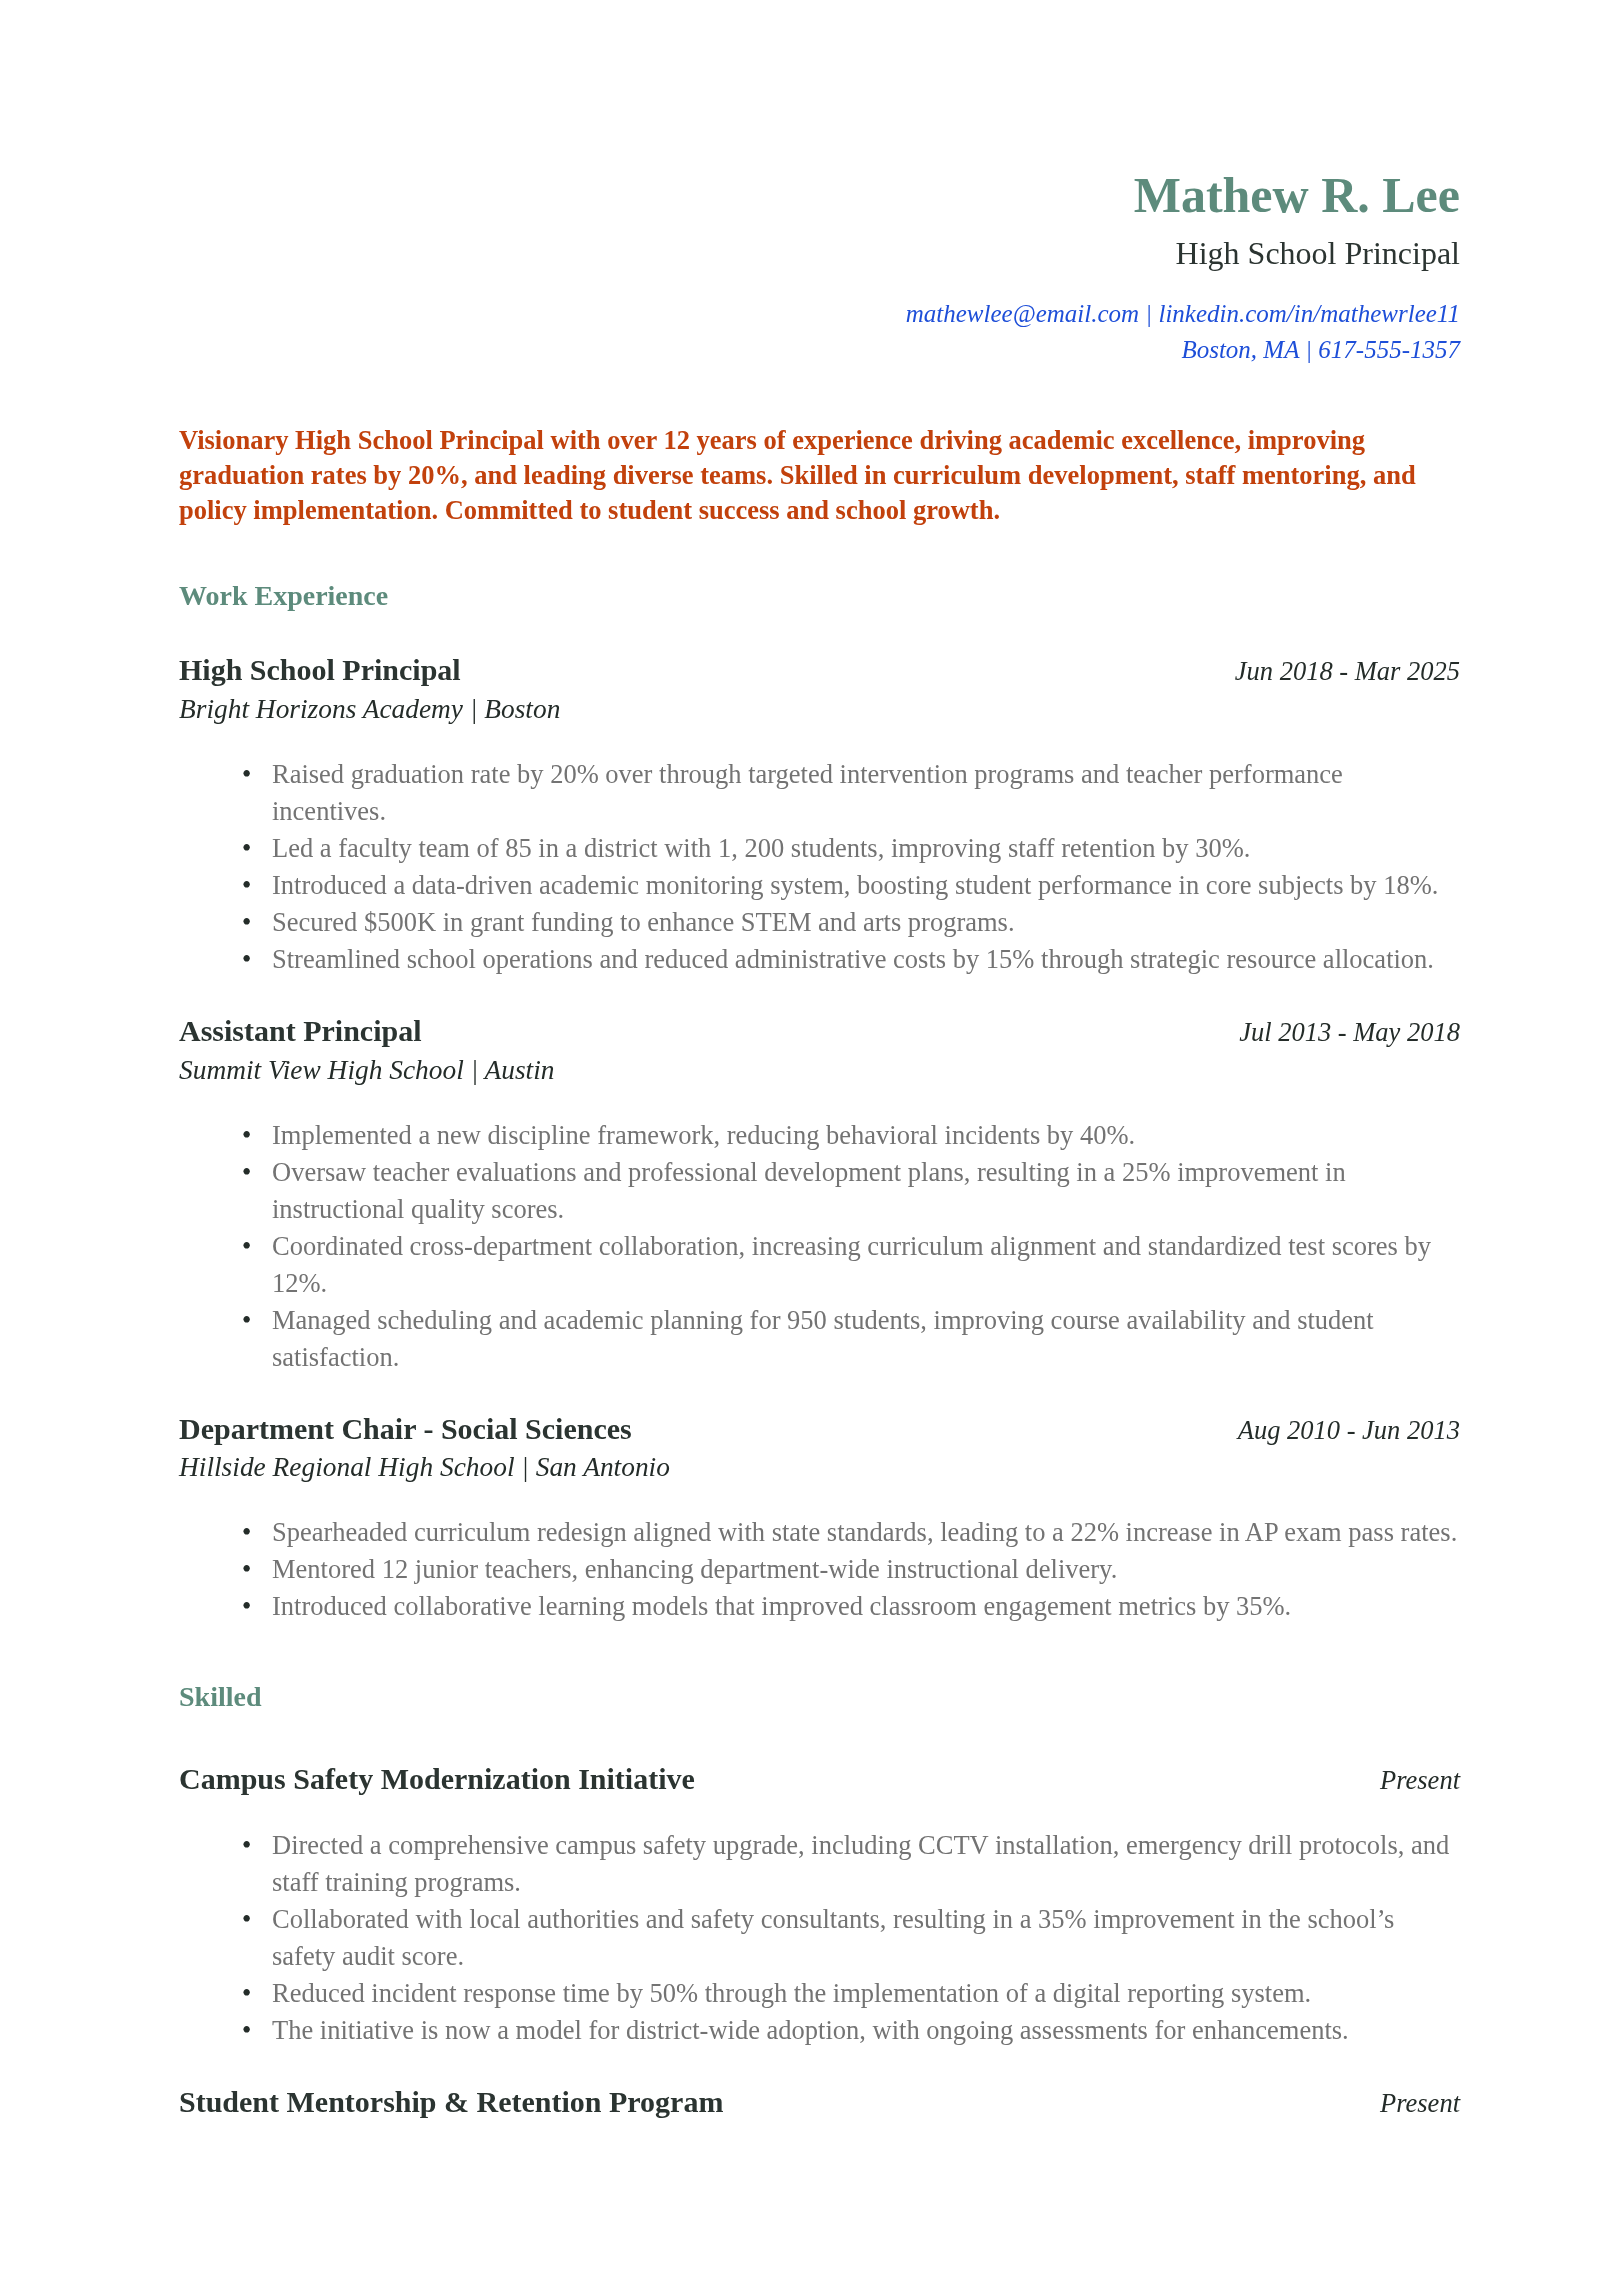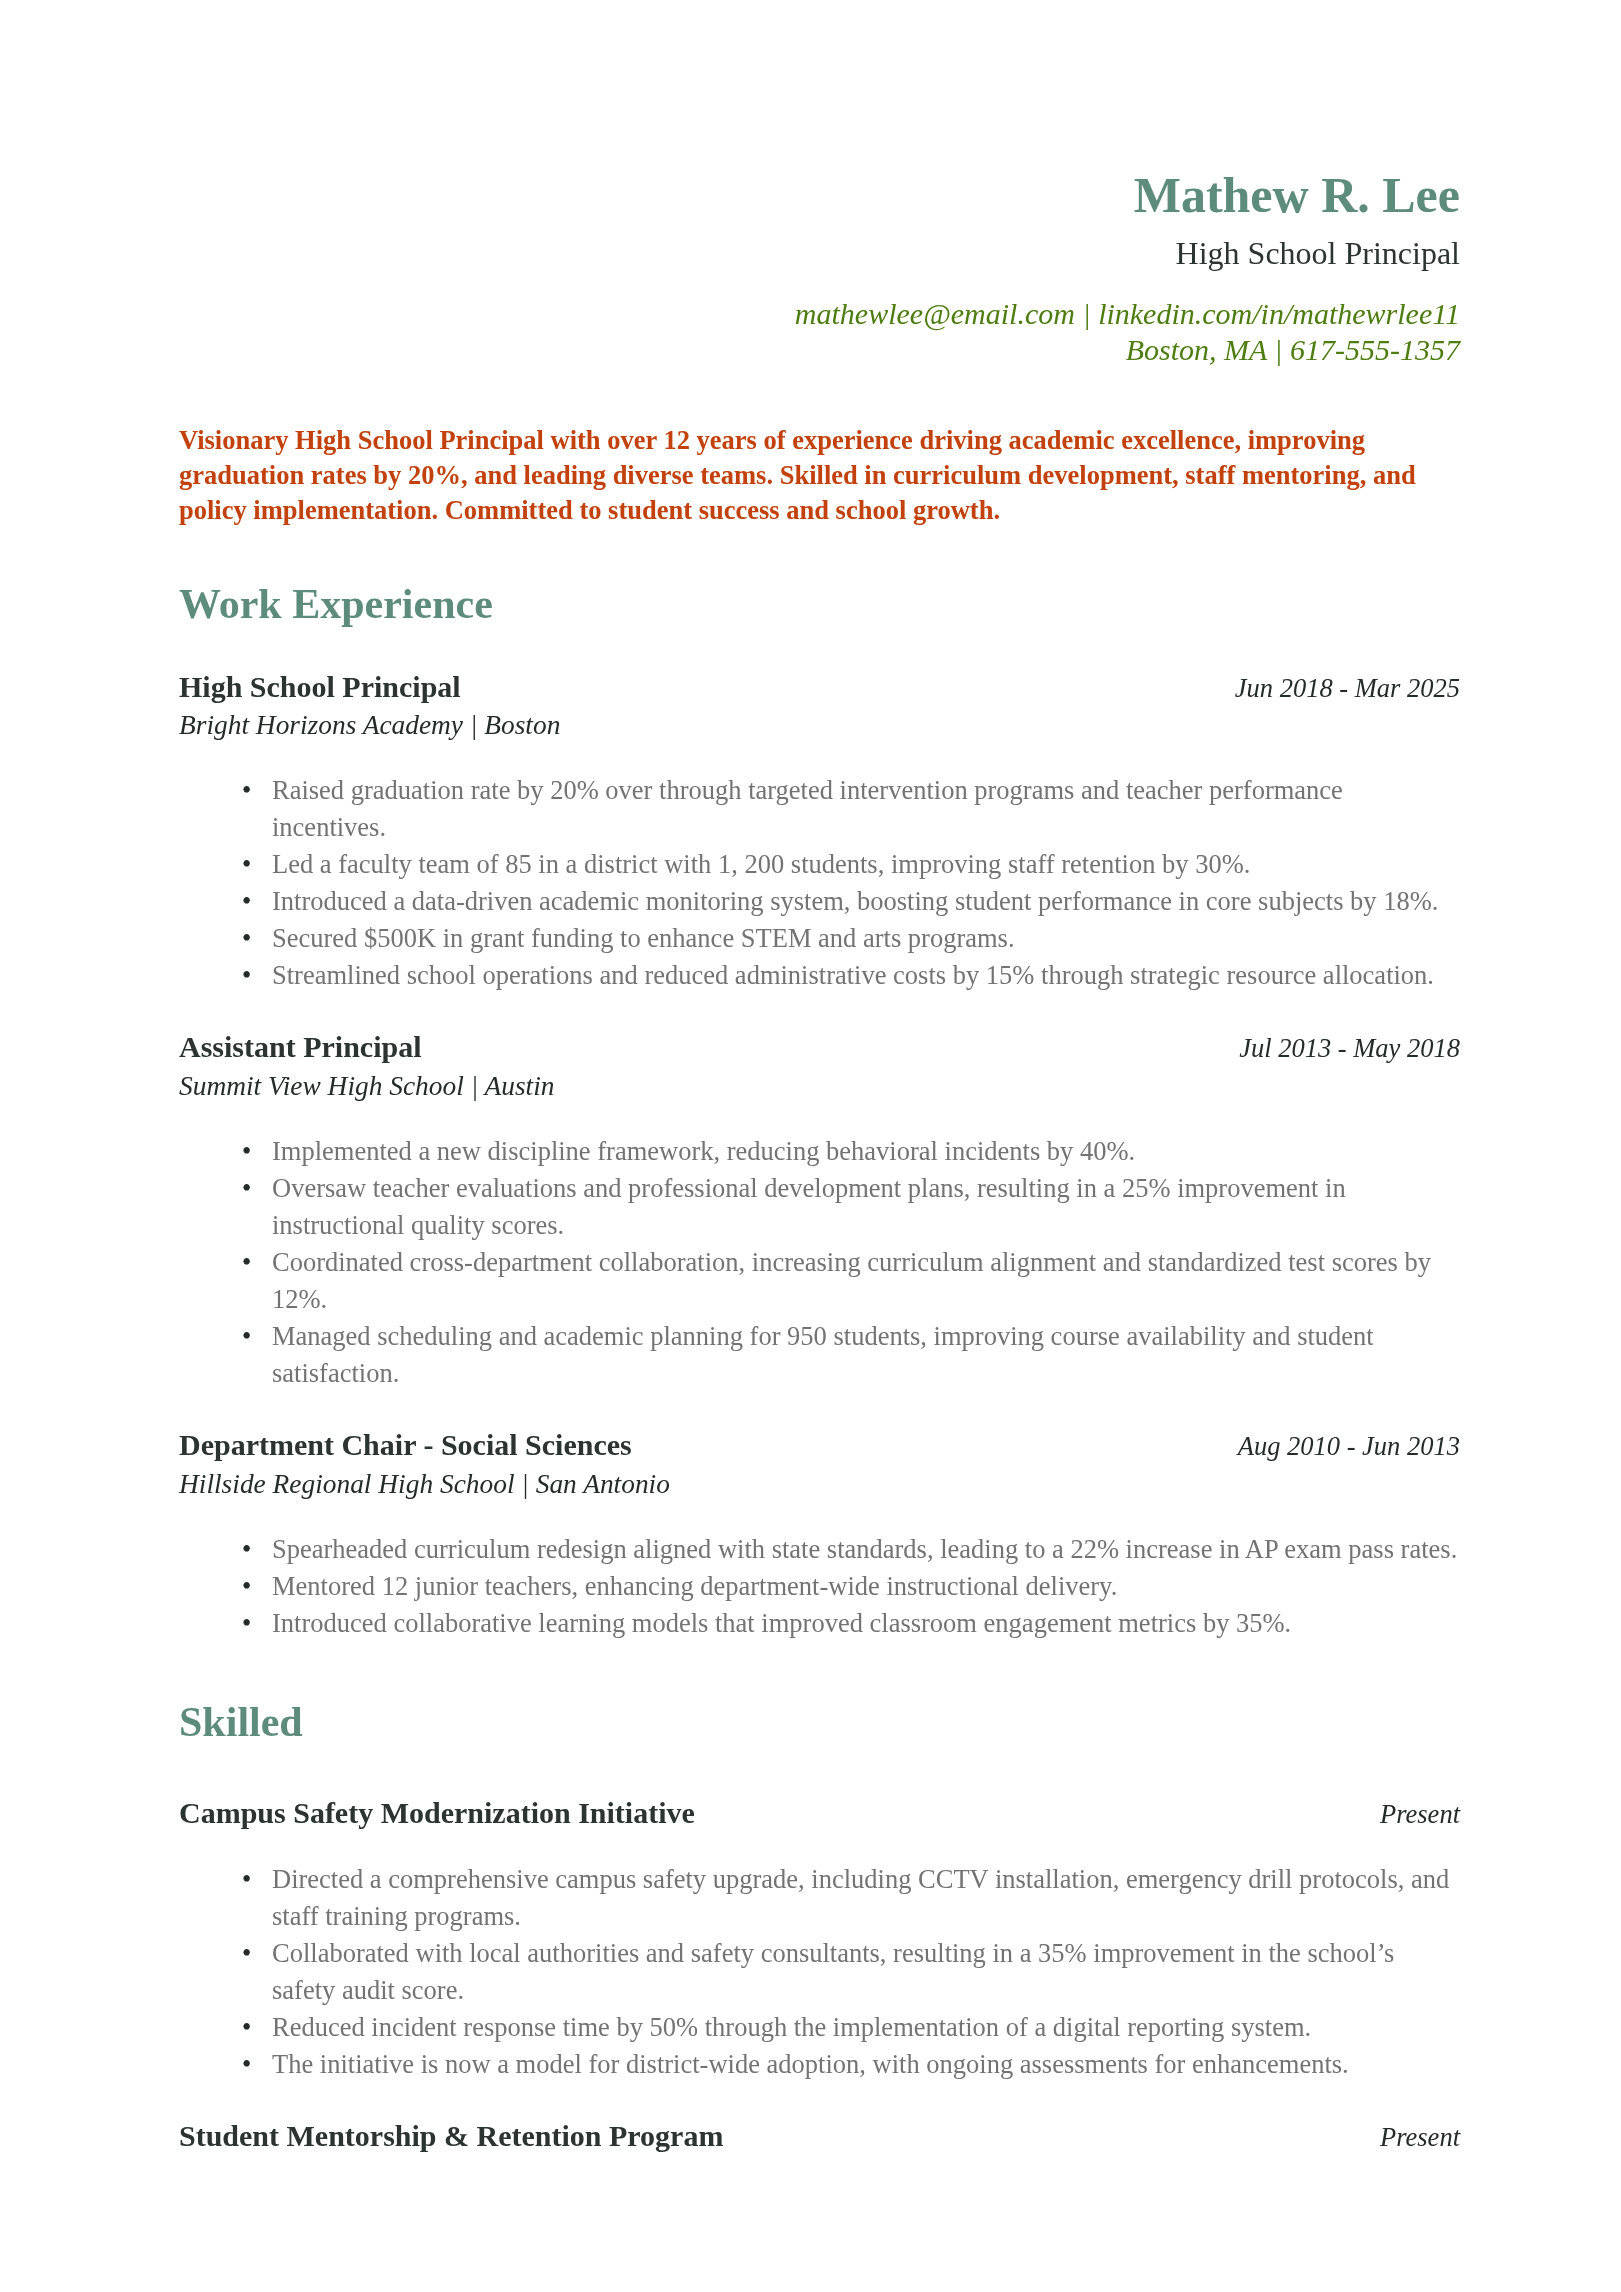--- a/index.html
+++ b/index.html
@@ -28,37 +28,37 @@
   .person-title {
     font-size: 32px;
     font-weight: 400;
     color: #2b3431;
     margin-top: 9.8px;
     line-height: 1.2;
   }
   .contact {
     margin-top: 23.5px;
     font-style: italic;
-    font-size: 30px;
+    font-size: 25px;
     line-height: 36px;
-    color: #4d7c0f;
+    color: #1d4ed8;
   }
 
   
   .summary {
     margin-top: 55px;
     font-size: 26.5px;
     line-height: 35px;
     color: #c2410c;
     font-weight: bold;
   }
 
   
   .section-heading {
-    font-size: 42px;
+    font-size: 28px;
     font-weight: 700;
     color: var(--accent, #5d8b7c);
     line-height: 1.2;
   }
   .section-work { margin-top: 51px; }
   .section-projects { margin-top: 55px; }
 
   .entry { margin-top: 37px; }
   .entry + .entry { margin-top: 33px; }
   .entry-head {

